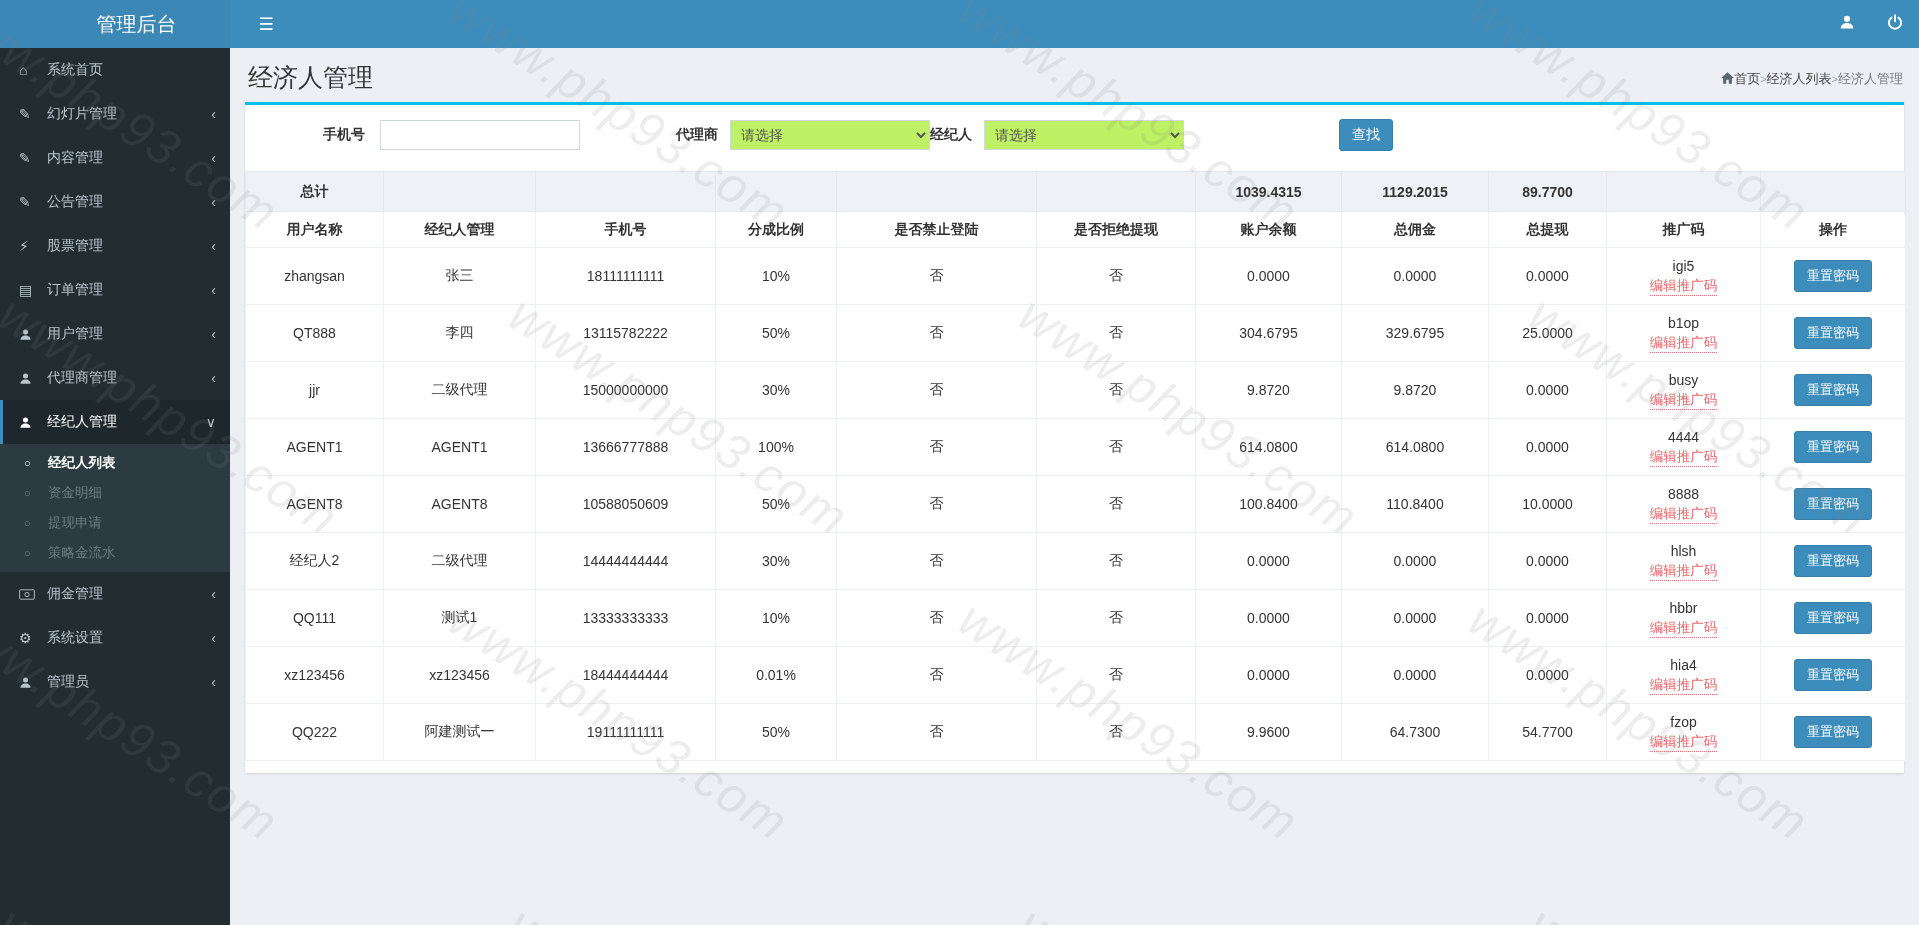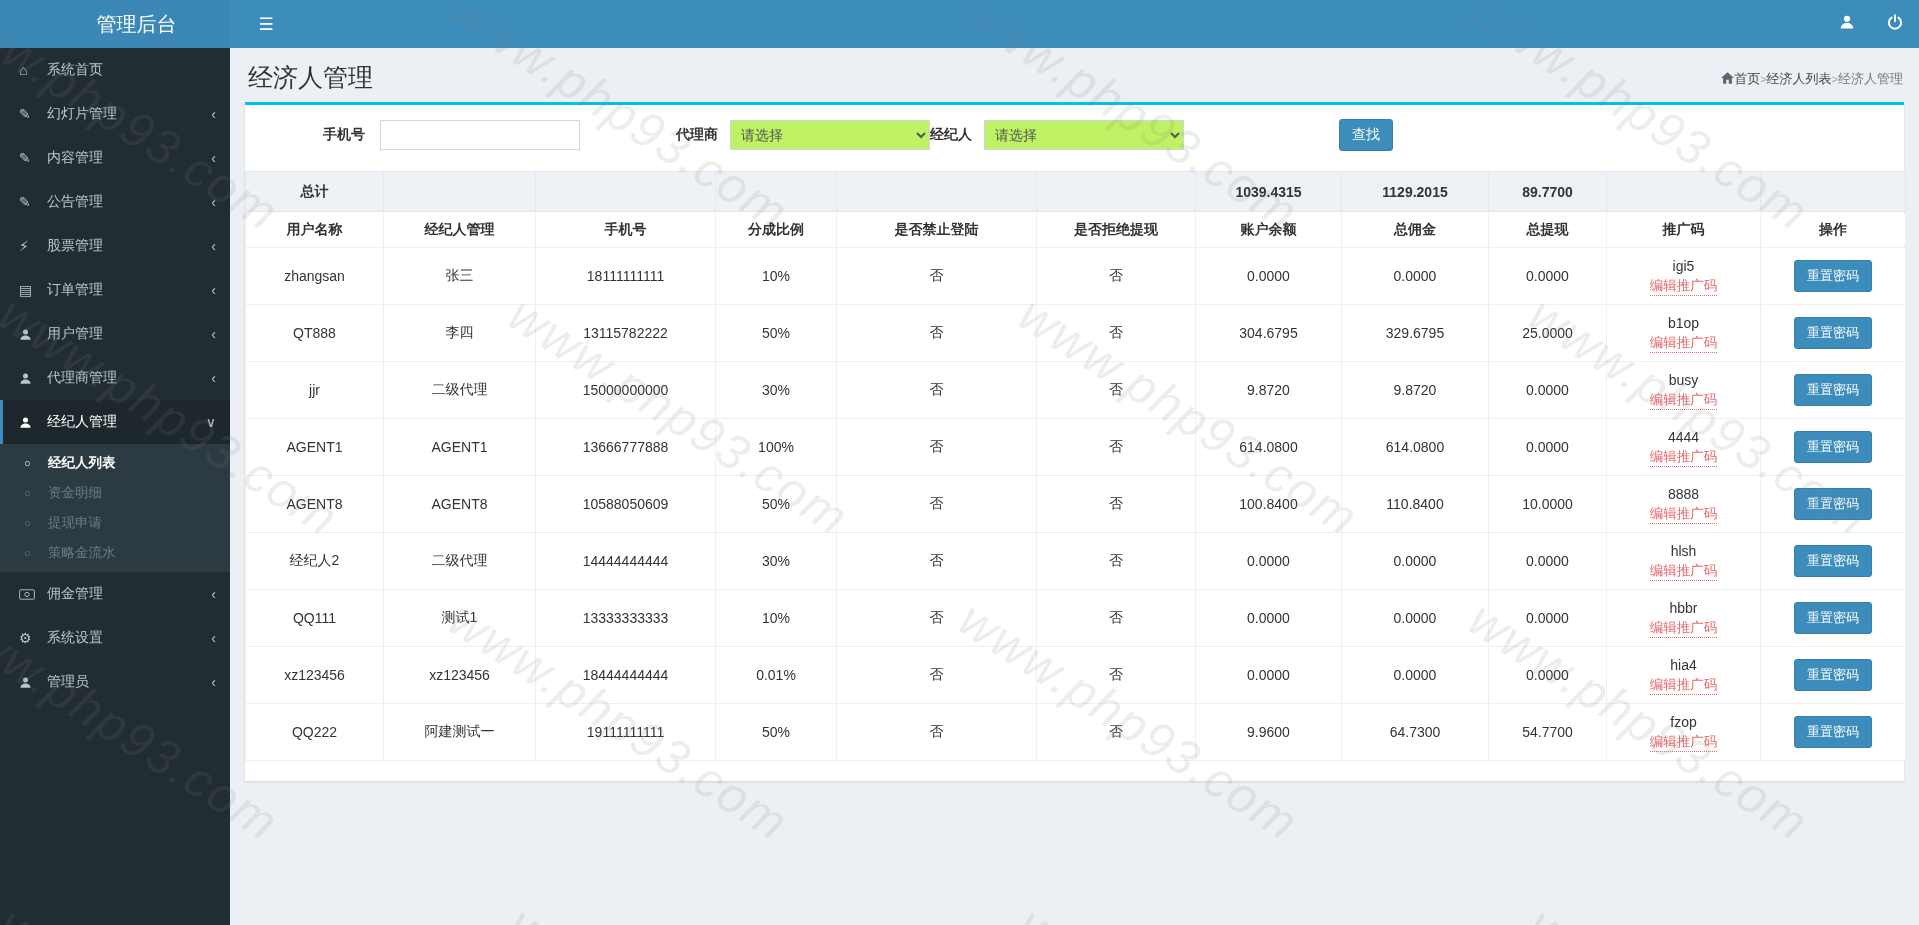--- a/index.html
+++ b/index.html
@@ -33,21 +33,21 @@
   .content { position:absolute; left:230px; top:46px; width:1689px; height:877px; background:#ecf0f5; }
   .content-header { position:relative; padding:15px 15px 10px 18px; height:56px; }
   .content-header h1 { font-size:25px; font-weight:400; color:#333; }
   .breadcrumb { position:absolute; right:16px; top:24px; font-size:13px; color:#444;
                 display:flex; align-items:center; }
   .breadcrumb .crumb { color:#444; text-decoration:none; cursor:pointer; }
   .breadcrumb .sep { color:#9aa4ab; font-size:11px; }
   .breadcrumb .crumb.current { color:#777; cursor:default; }
   
   .box { margin:0 15px; background:#fff; border-top:3px solid #00c0ef;
-         box-shadow:0 1px 2px rgba(0,0,0,0.12); padding-bottom:20px; }
+         box-shadow:0 1px 2px rgba(0,0,0,0.12); padding-bottom:12px; }
   .filter-row { display:flex; align-items:center; padding:14px 0 14px 0; }
   .f-label { font-size:14px; font-weight:bold; color:#333; }
   .lbl-phone { margin-left:78px; }
   .txt-input { margin-left:15px; width:200px; height:30px; border:1px solid #d2d6de; padding:0 8px;
                font-size:14px; color:#555; outline:none; }
   .lbl-agent { margin-left:96px; }
   .sel { margin-left:12px; width:200px; height:30px; border:1px solid #d2d6de; background:#bef264;
          font-size:14px; color:#555; padding:0 6px; outline:none; }
   .lbl-broker { }
   .btn-search { margin-left:155px; width:54px; height:32px; background:#3c8dbc; border:1px solid #367fa9;

